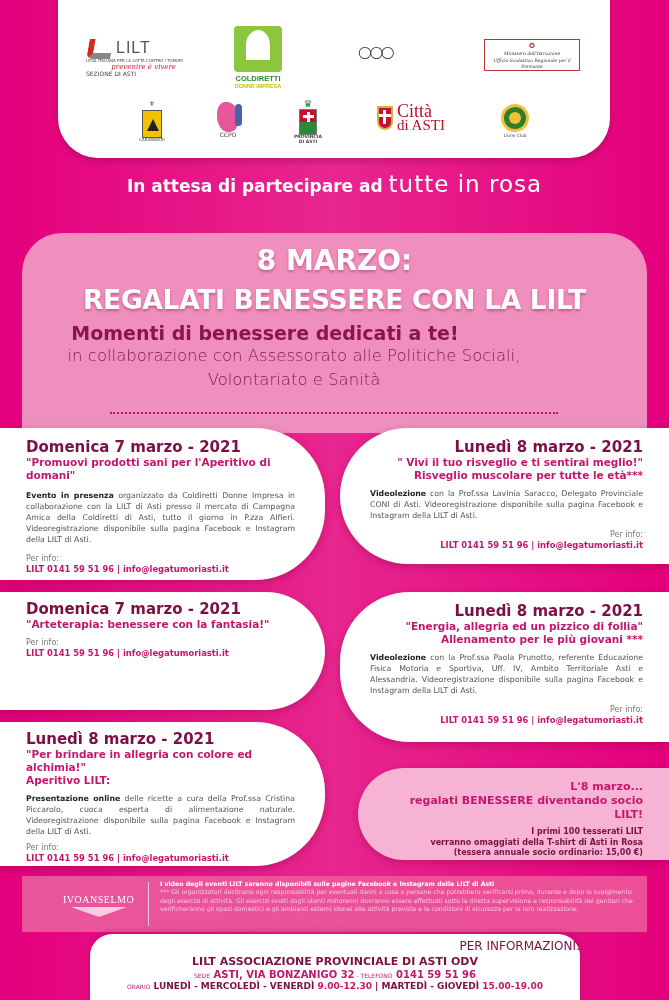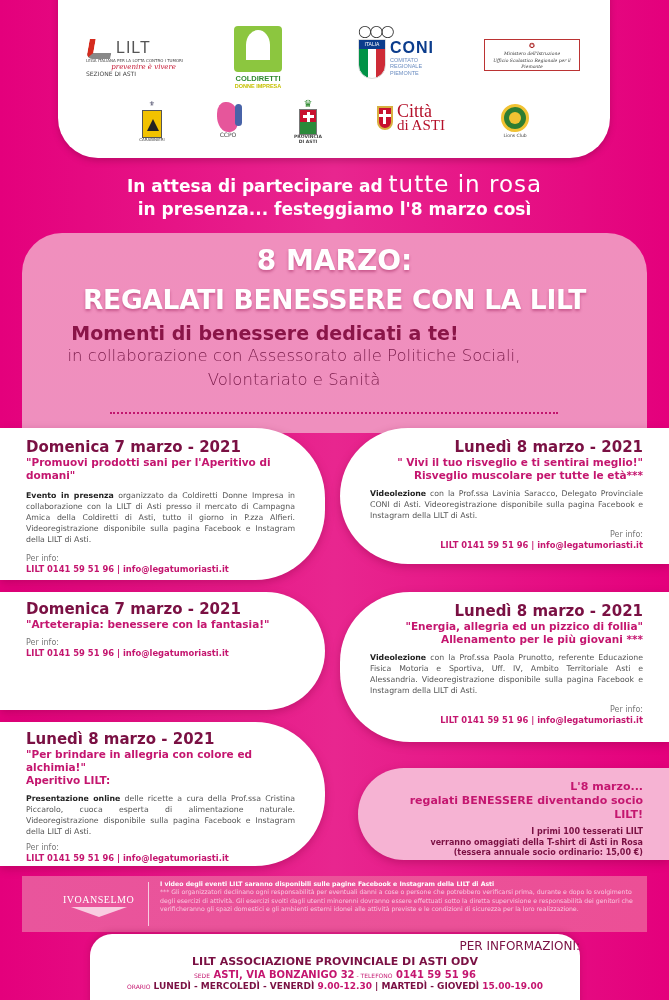--- a/index.html
+++ b/index.html
@@ -113,27 +113,20 @@
   </div>
 
   <div class="logo" style="left:170px;top:42px;width:60px;height:70px;">
     <div class="cold-box"></div>
     <span class="cold-word">COLDIRETTI</span>
     <span class="cold-sub">DONNE IMPRESA</span>
   </div>
 
   <div class="logo" style="left:300px;top:42px;width:90px;height:60px;align-items:flex-start;">
     <span class="coni-rings">◯◯◯</span>
-    <div style="display:flex;align-items:flex-start;gap:4px;margin-top:2px;">
-      <span class="coni-shield"></span>
-      <div style="display:flex;flex-direction:column;">
-        <span class="coni-word">CONI</span>
-        <span class="coni-sub" style="width:40px;">COMITATO REGIONALE PIEMONTE</span>
-      </div>
-    </div>
   </div>
 
   <div class="logo" style="left:424px;top:57px;width:100px;height:36px;">
     <div class="miur">
       <div style="font-size:7px;color:#a22;font-style:normal;">✪</div>
       <div>Ministero dell'Istruzione</div>
       <div>Ufficio Scolastico Regionale per il Piemonte</div>
     </div>
   </div>
 
@@ -178,21 +171,20 @@
     </div>
     <span class="t" style="font-size:4.5px;margin-top:2px;">Lions Club</span>
   </div>
 </div>
 
 <div class="intro">
   <div class="l1">
     <span>In attesa di partecipare ad</span>
     <span class="ar">tutte in rosa</span>
   </div>
-  <div class="l2">in presenza... festeggiamo l'8 marzo così</div>
 </div>
 
 <div class="main-panel"></div>
 <div class="title1">8 MARZO:</div>
 <div class="title2">REGALATI BENESSERE CON LA LILT</div>
 <div class="sub-title">Momenti di benessere dedicati a te!</div>
 <div class="collab">
   <div>in collaborazione con Assessorato alle Politiche Sociali,</div>
   <div>Volontariato e Sanità</div>
 </div>

